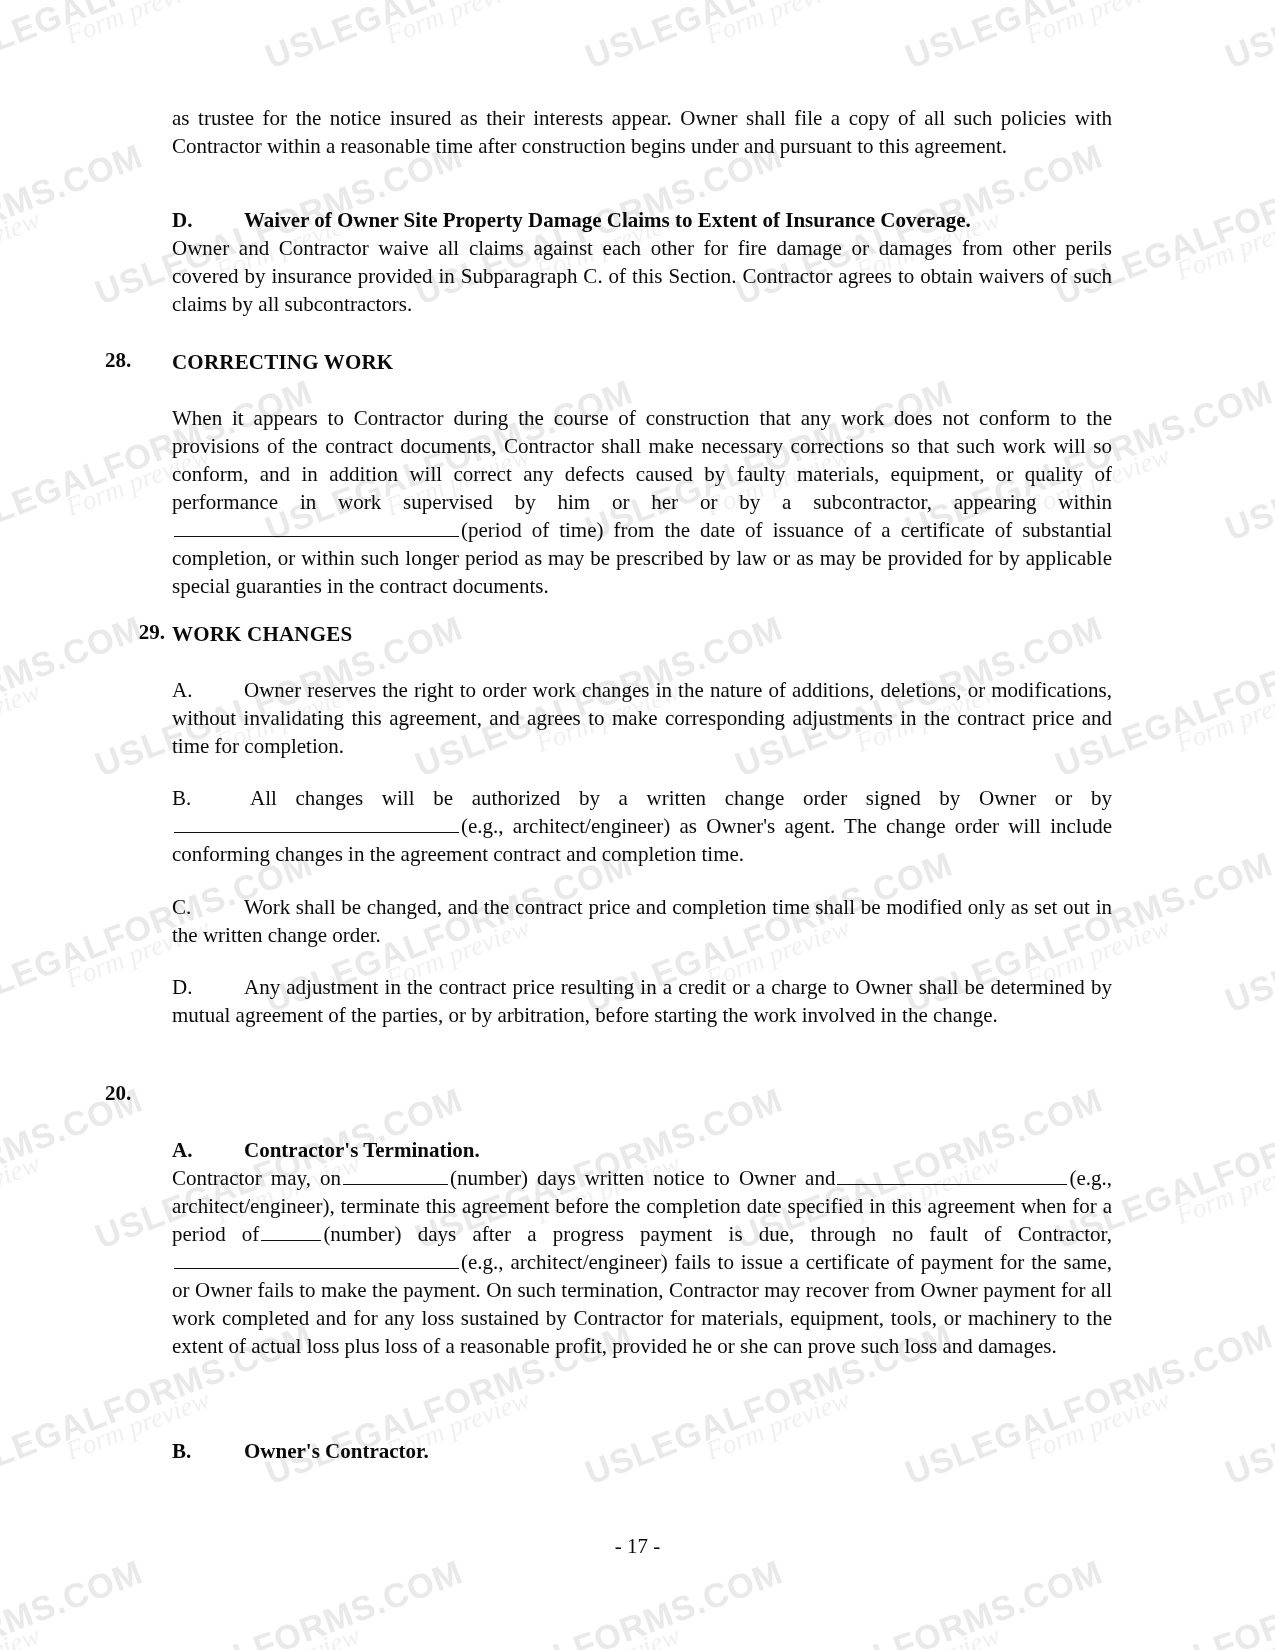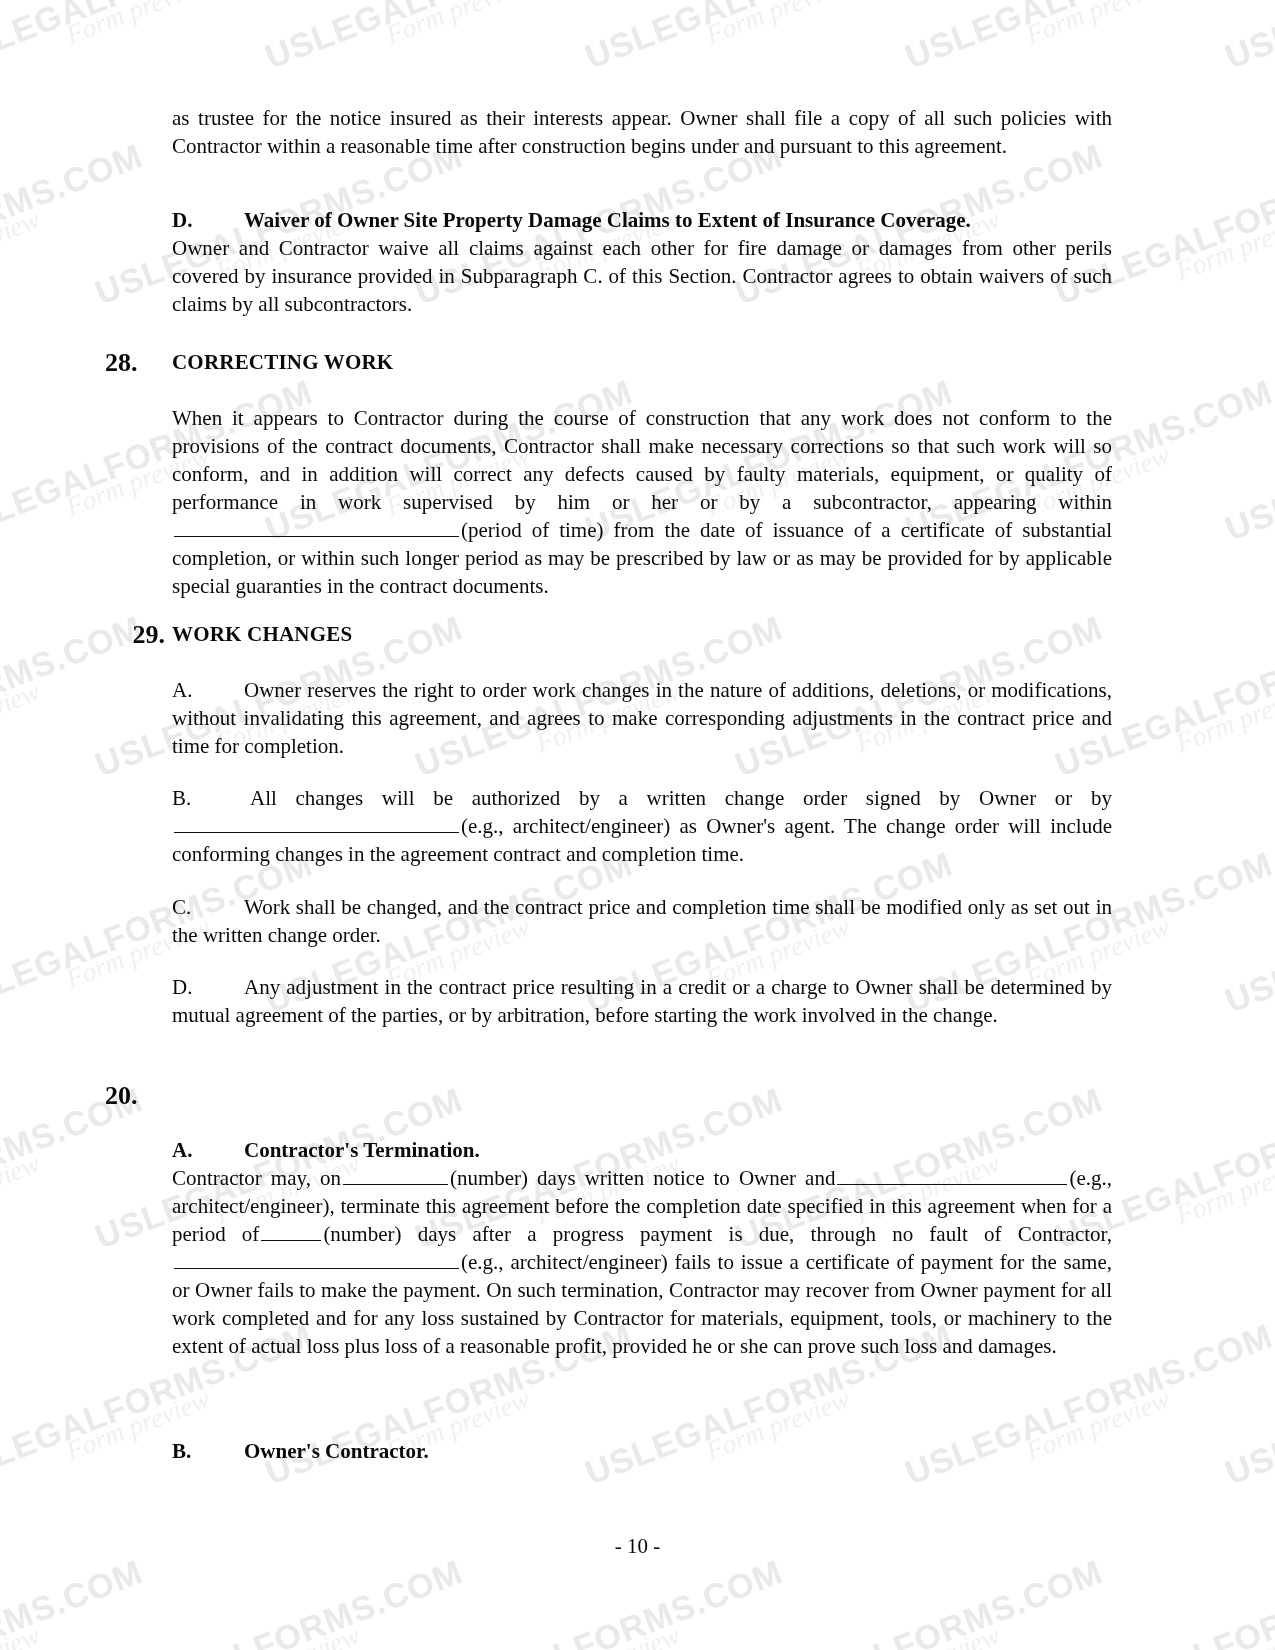--- a/index.html
+++ b/index.html
@@ -62,21 +62,21 @@
   .body-col {
     position: absolute;
     left: 172px;
     width: 940px;
   }
   .num-col {
     position: absolute;
     left: 105px;
     width: 60px;
     font-weight: bold;
-    font-size: 26px;
+    font-size: 21px;
   }
 
   p.para {
     margin: 0;
     font-size: 21px;
     line-height: 28px;
     text-align: justify;
     text-justify: inter-word;
   }
 
@@ -348,16 +348,16 @@
       </div>
       <p class="para"><span>Contractor may, on</span><span class="blank blank-sm"></span><span>(number) days written notice to Owner and</span><span class="blank blank-md"></span><span>(e.g., architect/engineer), terminate this agreement before the completion date specified in this agreement when for a period of</span><span class="blank blank-xs"></span><span>(number) days after a progress payment is due, through no fault of Contractor,</span><span class="blank blank-lg"></span><span>(e.g., architect/engineer) fails to issue a certificate of payment for the same, or Owner fails to make the payment. On such termination, Contractor may recover from Owner payment for all work completed and for any loss sustained by Contractor for materials, equipment, tools, or machinery to the extent of actual loss plus loss of a reasonable profit, provided he or she can prove such loss and damages.</span></p>
     </div>
 
     <div class="body-col" style="top:1437px;">
       <div class="sub-head">
         <span class="sub-letter">B.</span><span>Owner's Contractor.</span>
       </div>
     </div>
 
-    <div class="page-number" style="top:1532px;">- 10 -</div>
+    <div class="page-number" style="top:1532px;">- 17 -</div>
 
   </div>
 </div>
 
 </body></html>

